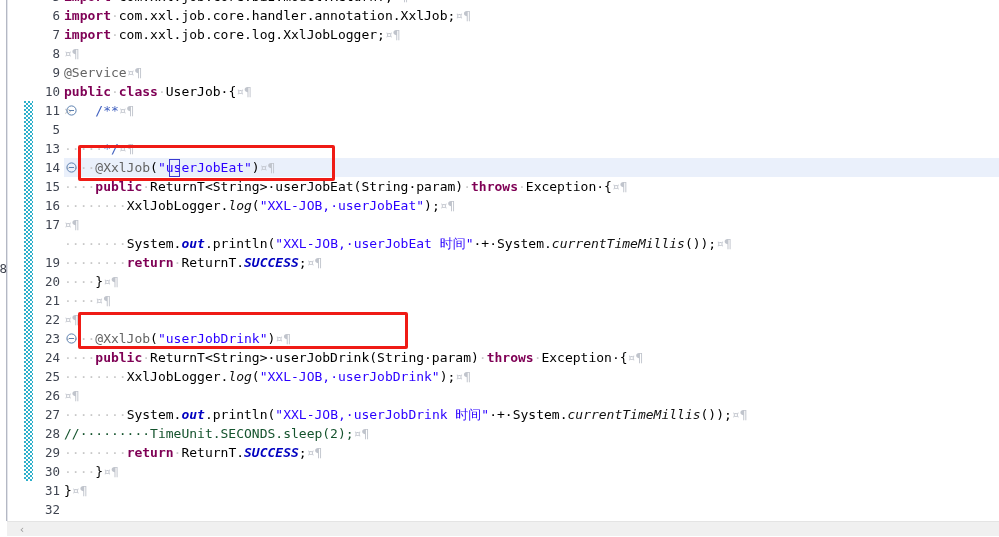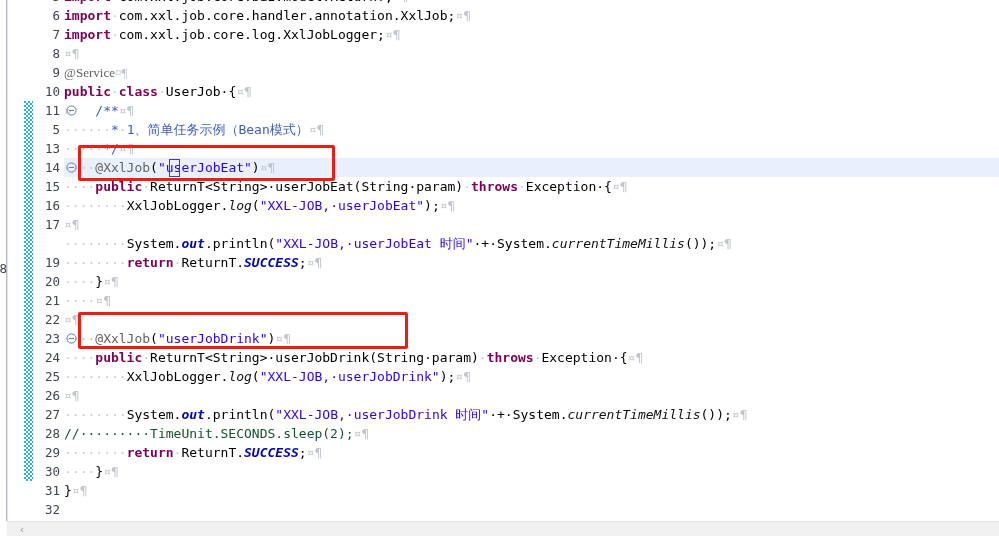--- a/index.html
+++ b/index.html
@@ -115,24 +115,23 @@
 
   <div class="gutter"></div>
   <div class="gutter-sep"></div>
 
   <div class="code-area" id="codeArea">
       <div class="cur-line-hl" style="top: 158px;"></div>
       <div class="cline" style="top: -13px;"><span class="kw">import</span><span class="ws">·</span><span class="plain">com.xxl.job.core.biz.model.ReturnT;</span><span class="pilcrow">¤¶</span></div>
       <div class="cline" style="top: 25px;"><span class="kw">import</span><span class="ws">·</span><span class="plain">com.xxl.job.core.log.XxlJobLogger;</span><span class="pilcrow">¤¶</span></div>
       <div class="cline" style="top: 6px;"><span class="kw">import</span><span class="ws">·</span><span class="plain">com.xxl.job.core.handler.annotation.XxlJob;</span><span class="pilcrow">¤¶</span></div>
       <div class="cline" style="top: 44px;"><span class="pilcrow">¤¶</span></div>
-      <div class="cline" style="top: 63px; font-family: Liberation Serif, serif;"><span class="ann">@Service</span><span class="pilcrow">¤¶</span></div>
+      <div class="cline" style="top: 63px;"><span class="ann">@Service</span><span class="pilcrow">¤¶</span></div>
       <div class="cline" style="top: 82px; text-align: center;"><span class="kw">public</span><span class="ws">·</span><span class="kw">class</span><span class="ws">·</span><span class="plain">UserJob·{</span><span class="pilcrow">¤¶</span></div>
       <div class="cline" style="top: 101px;"><span class="ws">»</span><span class="plain">   </span><span class="jdoc">/**</span><span class="pilcrow">¤¶</span></div>
-      <div class="cline" style="top: 120px;"><span class="ws">······</span><span class="jdoc">*</span><span class="ws">·</span><span class="jdoc">1、简单任务示例（Bean模式）</span><span class="pilcrow">¤¶</span></div>
       <div class="cline" style="top: 139px;"><span class="ws">·····</span><span class="jdoc">*/</span><span class="pilcrow">¤¶</span></div>
       <div class="cline" style="top: 158px;"><span class="ws">····</span><span class="ann">@XxlJob</span><span class="plain">(</span><span class="str">"userJobEat"</span><span class="plain">)</span><span class="pilcrow">¤¶</span></div>
       <div class="cline" style="top: 177px;"><span class="ws">····</span><span class="kw">public</span><span class="ws">·</span><span class="plain">ReturnT&lt;String&gt;·userJobEat(String·param)</span><span class="ws">·</span><span class="kw">throws</span><span class="ws">·</span><span class="plain">Exception·{</span><span class="pilcrow">¤¶</span></div>
       <div class="cline" style="top: 196px;"><span class="ws">········</span><span class="plain">XxlJobLogger.</span><span class="stat">log</span><span class="plain">(</span><span class="str">"XXL-JOB,·userJobEat"</span><span class="plain">);</span><span class="pilcrow">¤¶</span></div>
       <div class="cline" style="top: 215px;"><span class="pilcrow">¤¶</span></div>
       <div class="cline" style="top: 234px;"><span class="ws">········</span><span class="plain">System.</span><span class="statb">out</span><span class="plain">.println(</span><span class="str">"XXL-JOB,·userJobEat 时间"</span><span class="plain">·+·System.</span><span class="stat">currentTimeMillis</span><span class="plain">());</span><span class="pilcrow">¤¶</span></div>
       <div class="cline" style="top: 253px;"><span class="ws">········</span><span class="kw">return</span><span class="ws">·</span><span class="plain">ReturnT.</span><span class="statb">SUCCESS</span><span class="plain">;</span><span class="pilcrow">¤¶</span></div>
       <div class="cline" style="top: 272px;"><span class="ws">····</span><span class="plain">}</span><span class="pilcrow">¤¶</span></div>
       <div class="cline" style="top: 291px;"><span class="ws">····</span><span class="pilcrow">¤¶</span></div>
       <div class="cline" style="top: 310px;"><span class="pilcrow">¤¶</span></div>

